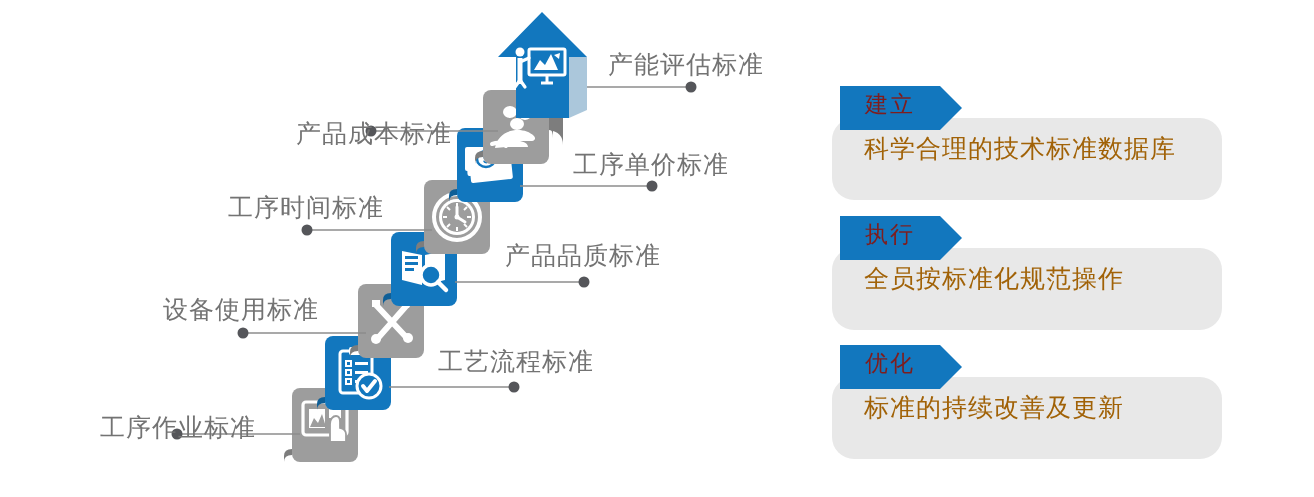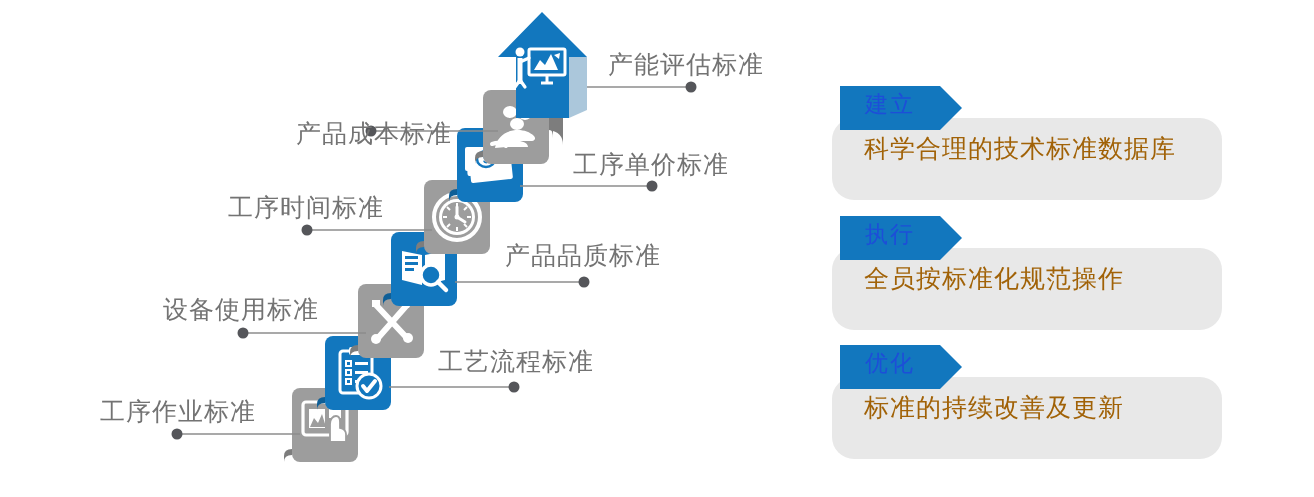--- a/index.html
+++ b/index.html
@@ -45,21 +45,21 @@
   .card-tab{
     position:absolute;left:8px;top:0;
     width:122px;height:44px;
   }
   .card-tab-shape{
     position:absolute;left:0;top:0;width:122px;height:44px;
   }
   .card-tab-label{
     position:absolute;left:0;top:0;width:100px;height:37px;
     display:flex;align-items:center;justify-content:center;
-    color:#1d4ed8;font-size:23px;letter-spacing:2px;line-height:1;
+    color:#7f1d1d;font-size:23px;letter-spacing:2px;line-height:1;
   }
 </style>
 </head>
 <body>
 
 <div id="stage">
 
   <svg class="stair-svg" viewBox="0 0 1314 497">
     <defs>
 
@@ -248,21 +248,21 @@
   <div class="conn-label right" style="left:573px;top:152px;">工序单价标准</div>
 
   <div class="conn-label left" style="left:228px;top:195px;">工序时间标准</div>
 
   <div class="conn-label left" style="left:163px;top:297px;">设备使用标准</div>
 
   <div class="conn-label right" style="left:505px;top:243px;">产品品质标准</div>
 
   <div class="conn-label right" style="left:438px;top:349px;">工艺流程标准</div>
 
-  <div class="conn-label left" style="left:100px;top:399px;text-align:center;">工序作业标准</div>
+  <div class="conn-label left" style="left:100px;top:415px;text-align:center;">工序作业标准</div>
 
   <div class="cards">
 
     <div class="card" style="top:0;">
       <div class="card-body"></div>
       <div class="card-text">科学合理的技术标准数据库</div>
       <div class="card-tab">
         <svg class="card-tab-shape" viewBox="0 0 122 44">
           <path d="M0 0 L100 0 L122 22 L100 44 L0 44 Z" fill="#1277be"></path>
         </svg>

